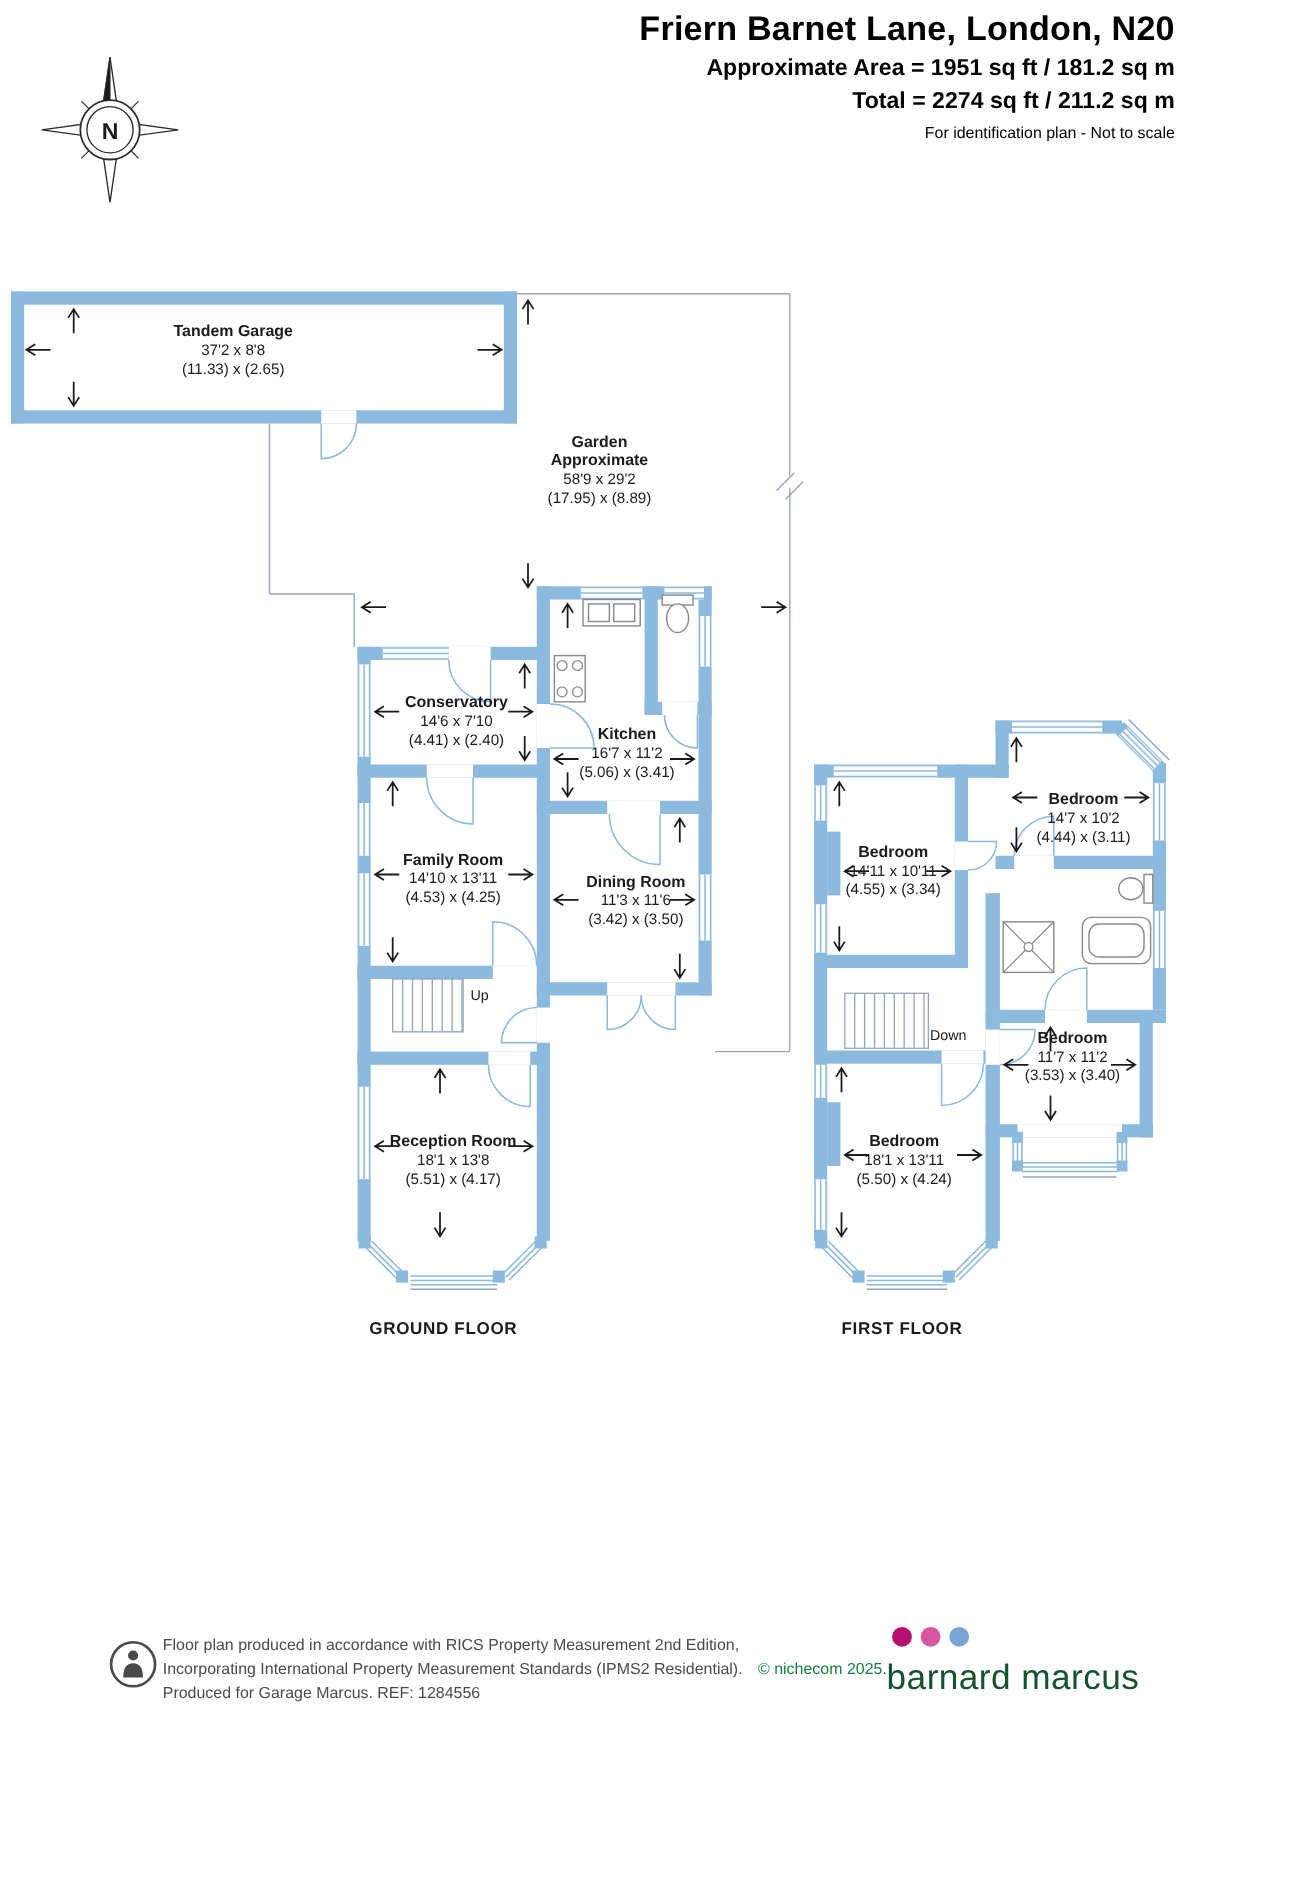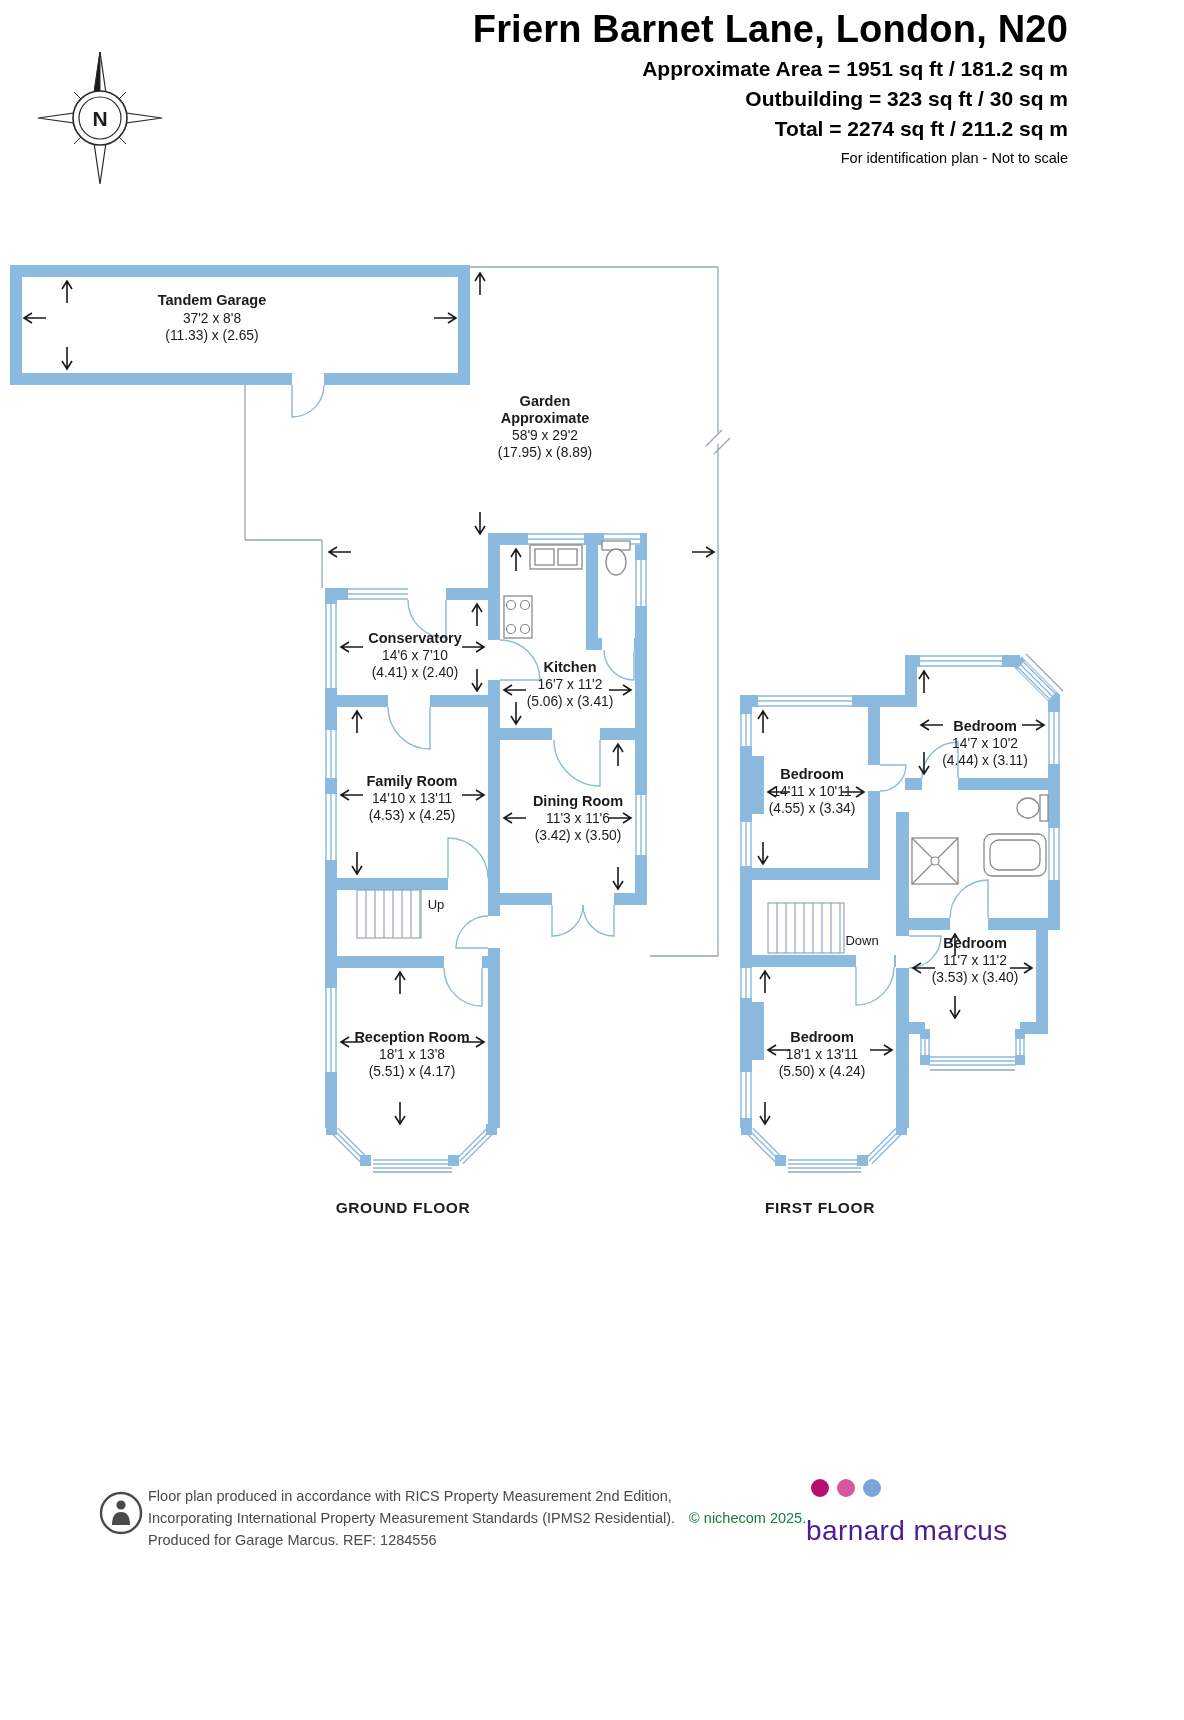--- a/index.html
+++ b/index.html
@@ -1,45 +1,44 @@
 <!DOCTYPE html>
 <html><head>
 <meta charset="utf-8">
 <style>
   *{margin:0;padding:0;box-sizing:border-box}
   html,body{background:#fff;font-family:"Liberation Sans",sans-serif}
   .page{position:relative;width:1184px;height:1720px;background:#fff;overflow:hidden}
   .header{position:absolute;top:8px;right:116px;text-align:right;color:#000}
-  .header .title{font-size:38px;font-weight:700;letter-spacing:.2px}
+  .header .title{font-size:31px;font-weight:700;letter-spacing:.2px}
   .header .area{font-size:21px;font-weight:700;margin-top:6px}
   .header .area.first{}
   .header .disclaimer{font-size:14.5px;font-weight:400;margin-top:9px}
   #plan{position:absolute;left:0;top:0;width:1184px;height:1720px}
   #plan text{fill:#1b1b1b}
   .rname{font-weight:700;font-size:14.5px;text-anchor:middle}
   .rdim{font-weight:400;font-size:13.8px;text-anchor:middle}
   .small{font-size:13px;text-anchor:middle}
   .floorlabel{font-weight:700;font-size:15.5px;text-anchor:middle;letter-spacing:.6px}
   .compassN{font-weight:700;font-size:21px;text-anchor:middle}
   .footer-text{position:absolute;left:148px;top:1486px;font-size:14.5px;color:#4a4a4a;line-height:1.5}
   .footer-text .credit{color:#15803d;margin-left:14px}
   .footer-text .ref{margin-left:4px}
   .person{position:absolute;left:98px;top:1488px}
   .brand{position:absolute;left:806px;top:1478px}
-  .brand .name{font-size:28px;color:#4c1d95;margin-top:13px;letter-spacing:.4px}
+  .brand .name{font-size:32px;color:#14532d;margin-top:3px;letter-spacing:.4px}
 </style>
 </head>
 <body>
 
 <div class="page">
 
   <div class="header">
     <div class="title">Friern Barnet Lane, London, N20</div>
     <div class="area first">Approximate Area = 1951 sq ft / 181.2 sq m</div>
-    <div class="area">Outbuilding = 323 sq ft / 30 sq m</div>
     <div class="area">Total = 2274 sq ft / 211.2 sq m</div>
     <div class="disclaimer">For identification plan - Not to scale</div>
   </div>
 
   <svg id="plan" viewBox="0 0 1184 1720">
     <g id="gfx">
         <g>
           <rect x="10" y="265" width="460" height="12" fill="#8CB9DE"></rect>
           <rect x="10" y="373" width="460" height="12" fill="#8CB9DE"></rect>
           <rect x="10" y="265" width="12" height="120" fill="#8CB9DE"></rect>

